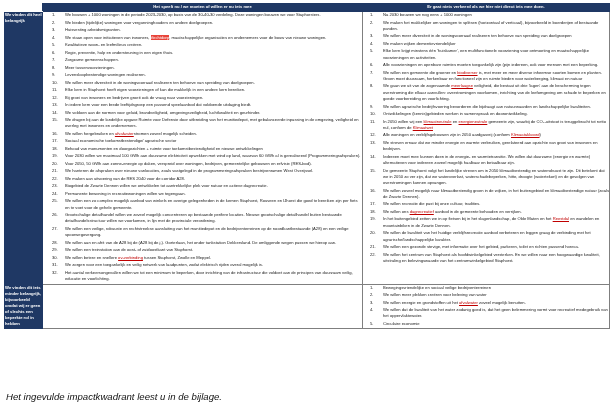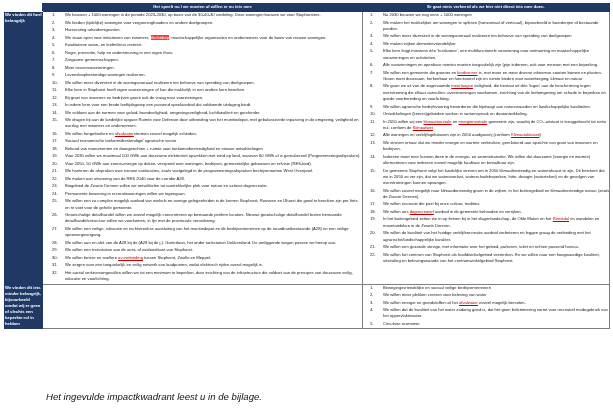--- a/index.html
+++ b/index.html
@@ -130,21 +130,20 @@
   
   .caption {
     position: absolute;
     left: 6px;
     top: 391px;
     font-style: italic;
     font-size: 9.6px;
     line-height: 1.2;
     color: #111111;
     white-space: nowrap;
-    margin-left: 40px;
   }
 </style>
 </head>
 <body>
 
 <div class="page">
 
   <table class="quadrant-table">
     <colgroup>
       <col class="c-axis">

